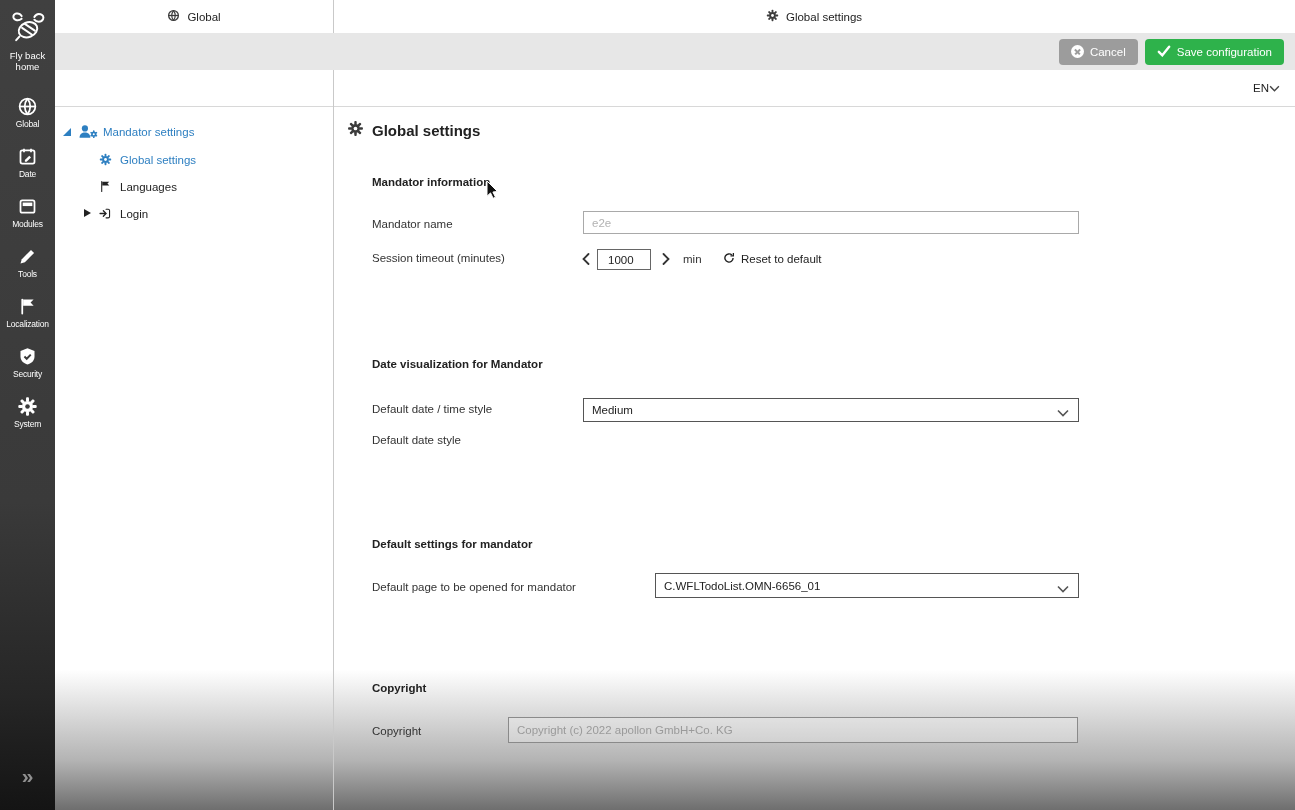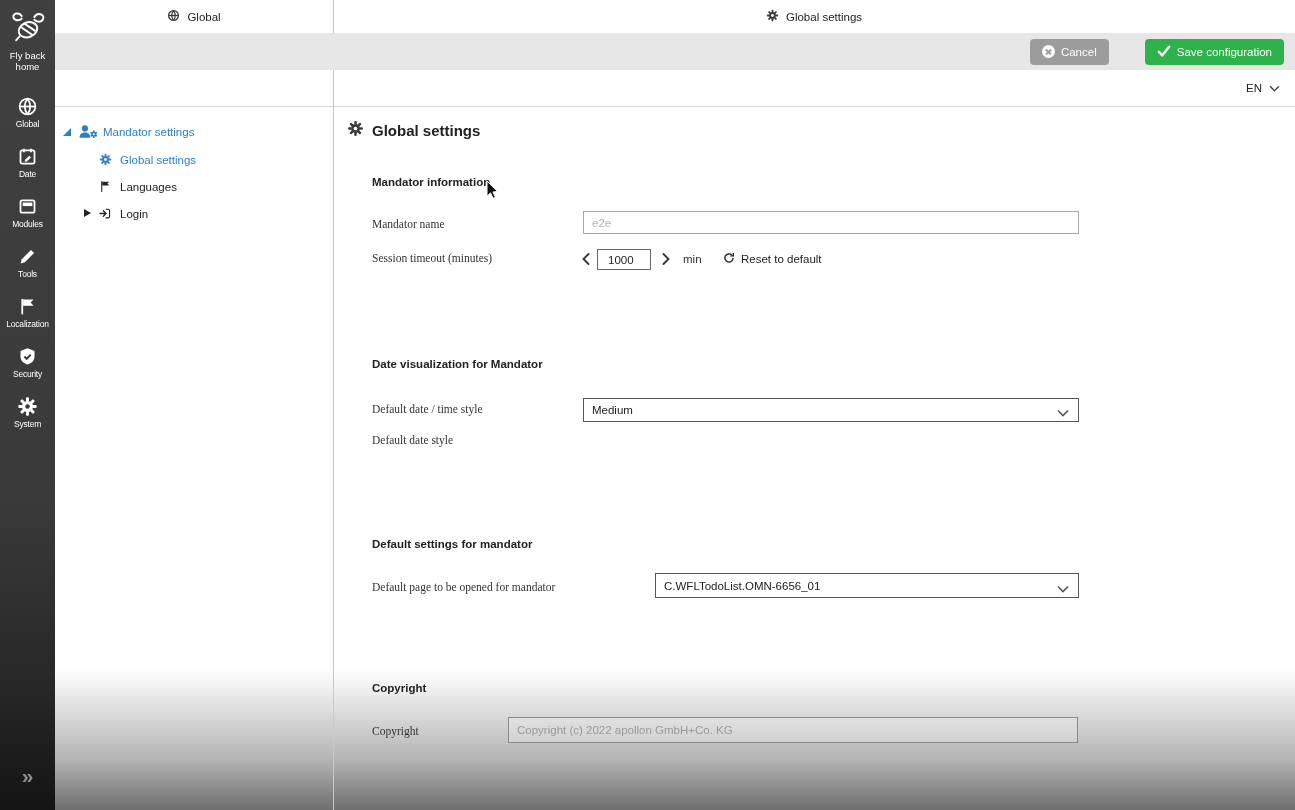--- a/index.html
+++ b/index.html
@@ -31,47 +31,47 @@
   .tab-global{ left:0; width:278px; }
   .tab-settings{ left:278px; width:962px; }
 
   .divider-v{ position:absolute; left:333px; top:0; width:1px; height:810px; background:#c9c9c9; z-index:2; }
 
   .graybar{ position:absolute; left:55px; top:33px; width:1240px; height:37px; background:#e7e7e7; z-index:3;
     display:flex; align-items:center; justify-content:flex-end; gap:7px; padding-right:11px; }
   .btn{ height:26px; display:flex; align-items:center; gap:6px; padding:0 12px; border:none; border-radius:4px;
     color:#fff; font-size:11.5px; font-family:inherit; cursor:pointer; }
   .btn-cancel{ background:var(--cancel-gray); }
-  .btn-save{ background:var(--save-green);margin-left:29px; }
+  .btn-save{ background:var(--save-green); }
   .circle-x{ width:13px; height:13px; border-radius:50%; background:#fff; position:relative; display:inline-block; }
   .circle-x::before{ content:""; position:absolute; left:3px; top:6px; width:7px; height:1.6px; background:var(--cancel-gray); transform:rotate(45deg); }
   .circle-x::after { content:""; position:absolute; left:3px; top:6px; width:7px; height:1.6px; background:var(--cancel-gray); transform:rotate(-45deg); }
 
   .topbar-row3{ position:absolute; left:55px; top:70px; width:1240px; height:37px; background:#fff;
     border-bottom:1px solid #d8d8d8; z-index:1; display:flex; align-items:center; justify-content:flex-end; padding-right:15px; }
-  .lang-select{ display:flex; align-items:center; gap:7px; font-size:11.5px; color:#222; cursor:pointer; }
+  .lang-select{ display:flex; align-items:center; font-size:11.5px; color:#222; cursor:pointer; }
 
   
   .workspace{ position:absolute; left:55px; top:107px; width:1240px; height:703px; z-index:1;
     background:linear-gradient(180deg,#ffffff 0%,#ffffff 80%,#b3b3b3 93%,#6e6e6e 100%); }
 
   
   .tree-row{ position:absolute; height:18px; line-height:18px; font-size:11.5px; cursor:pointer; white-space:nowrap; }
   .tree-row .lbl{ vertical-align:middle; }
   .tree-blue{ color:var(--accent-blue); }
   .tree-dark{ color:#222; }
   .tri-open{ position:absolute; width:0; height:0; border-bottom:8px solid var(--accent-blue); border-left:8px solid transparent; top:6px; }
   .tri-closed{ position:absolute; width:0; height:0; border-left:7px solid #222; border-top:4.5px solid transparent; border-bottom:4.5px solid transparent; top:5px; }
   .tree-icon{ position:absolute; top:2px; }
 
   
   .page-title{ position:absolute; left:292px; top:13px; height:20px; display:flex; align-items:center; gap:8px; }
   .page-title .t{ font-size:15px; font-weight:bold; color:#222; }
   .sec-head{ position:absolute; left:317px; font-size:11.5px; font-weight:bold; color:#222; }
-  .fld-label{ position:absolute; left:317px; font-size:11.5px; color:#333;font-family:Liberation Serif, serif; }
+  .fld-label{ position:absolute; left:317px; font-size:11.5px; color:#333; }
 
   .txt-input{ position:absolute; border:1px solid #a9a9a9; background:#fff; font-family:inherit; font-size:11.5px;
     color:#222; padding:0 8px; outline:none; }
   .txt-input::placeholder{ color:#b2b2b2; }
 
   .stepper-btn{ position:absolute; width:14px; height:20px; background:none; border:none; cursor:pointer; padding:0; }
   .stepper-input{ position:absolute; width:54px; height:21px; border:1px solid #666; font-family:inherit; font-size:11.5px;
     color:#222; padding:0 10px; outline:none; background:#fff; }
   .unit{ position:absolute; font-size:11.5px; color:#333; }
   .reset-link{ position:absolute; display:flex; align-items:center; gap:5px; font-size:11.5px; color:#222; cursor:pointer; }

